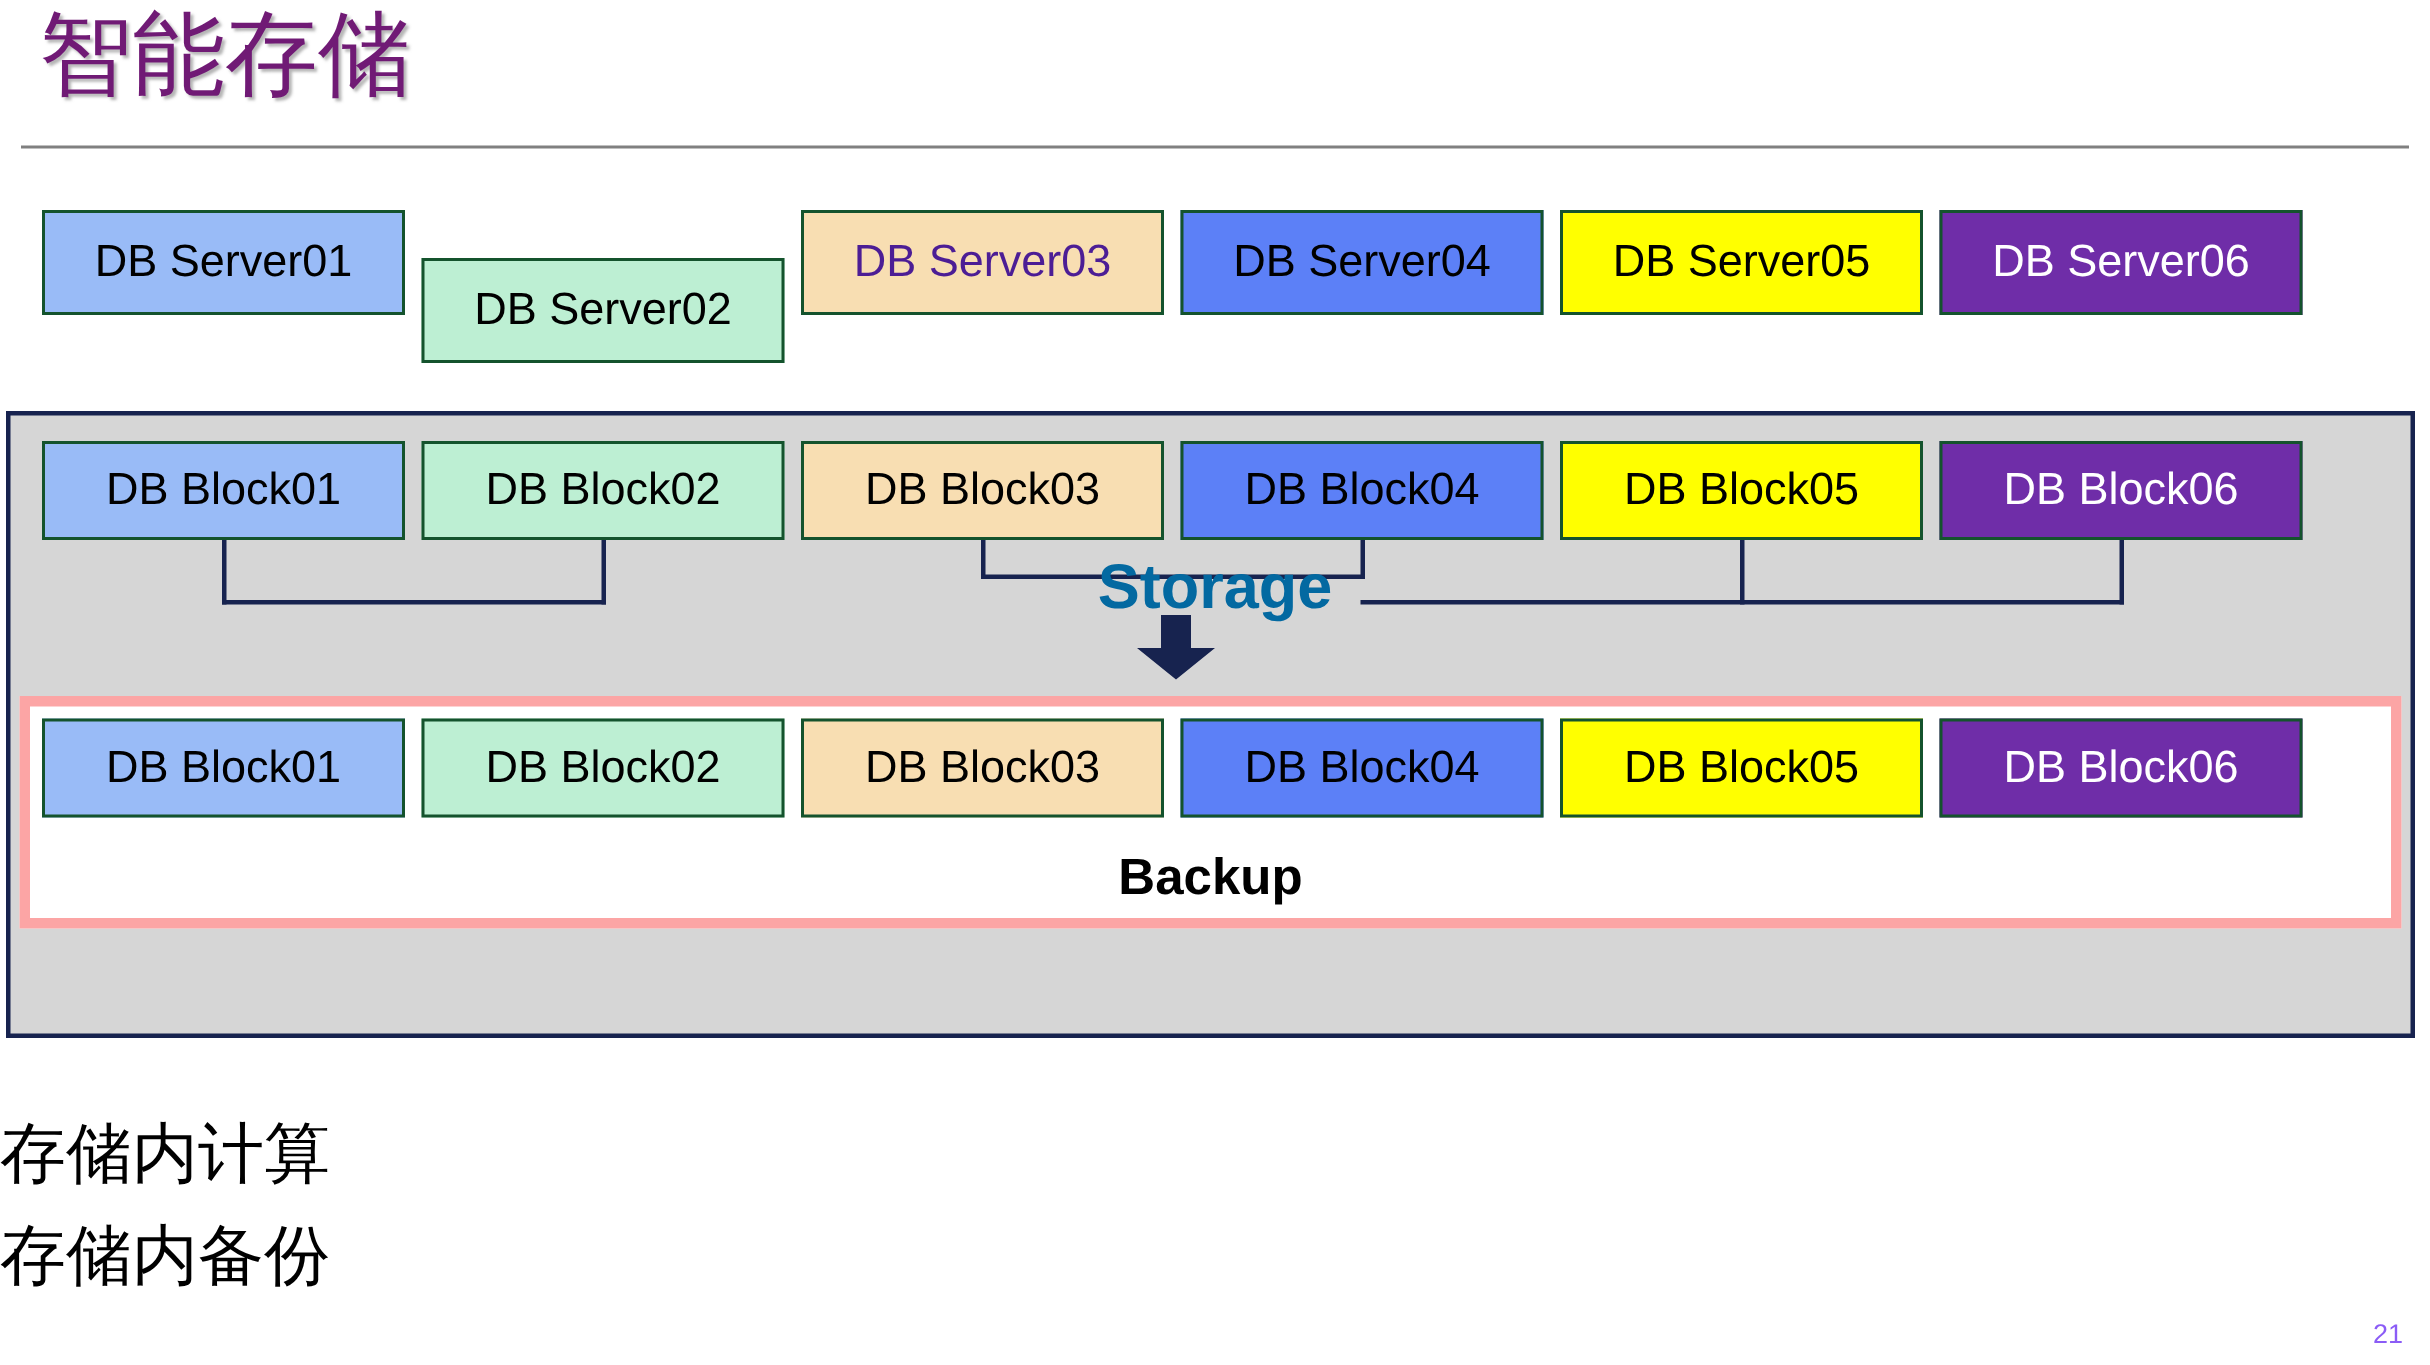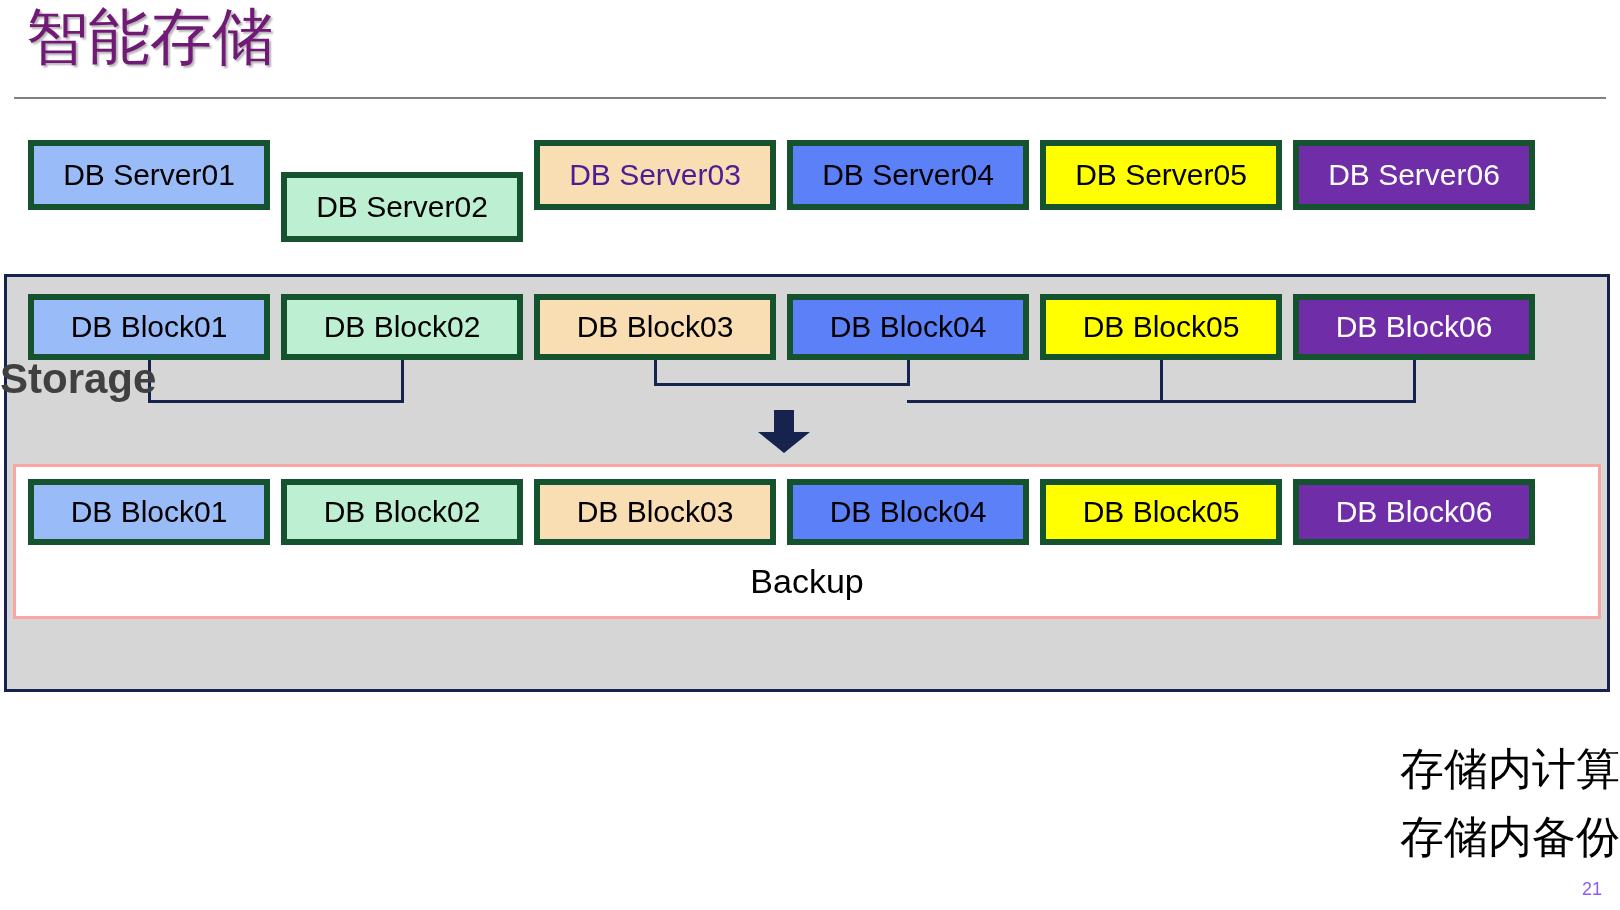--- a/index.html
+++ b/index.html
@@ -32,21 +32,21 @@
     left: 14px;
     top: 97px;
     width: 1592px;
     height: 2px;
     background: #808080;
   }
 
   
   .node {
     position: absolute;
-    border: 6px solid #14532d;
+    border: 2px solid #14532d;
     box-sizing: border-box;
     display: flex;
     align-items: center;
     justify-content: center;
     font-size: 30px;
     color: #000000;
     white-space: nowrap;
   }
 
   
@@ -60,24 +60,25 @@
     width: 1606px;
     height: 418px;
     background: #D6D6D6;
     border: 3px solid #17234F;
     box-sizing: border-box;
   }
   #storage-label {
     position: absolute;
     left: 0;
     right: 0;
-    top: 355px;
+    top: 367px;
+    text-align: center;
     font-size: 42px;
     font-weight: bold;
-    color: #404040;
+    color: #0369a1;
   }
 
   
   #primary-block-row .node { top: 294px; height: 66px; }
 
   
   .conn {
     position: absolute;
     background: #17234F;
   }
@@ -94,40 +95,41 @@
   }
 
   
   #backup-box {
     position: absolute;
     left: 13px;
     top: 464px;
     width: 1588px;
     height: 155px;
     background: #ffffff;
-    border: 3px solid #fca5a5;
+    border: 7px solid #fca5a5;
     box-sizing: border-box;
+    font-weight: bold;
   }
   #backup-label {
     position: absolute;
     left: 0;
     right: 0;
     top: 95px;
     text-align: center;
     font-size: 34px;
     color: #000000;
   }
   #backup-block-row .node { top: 479px; height: 66px; }
 
   
   .caption {
     position: absolute;
     left: 0;
     right: 0;
-    text-align: right;
+    text-align: left;
     font-size: 44px;
     color: #000000;
     white-space: nowrap;
     font-family: Liberation Serif, serif;
   }
   #caption-1 { top: 740px; }
   #caption-2 { top: 808px; }
 
   #page-number {
     position: absolute;

